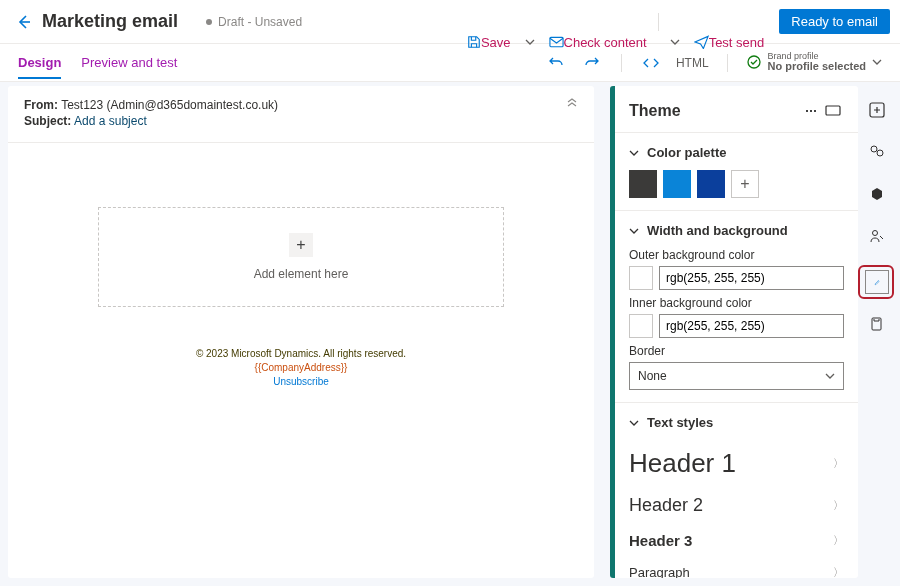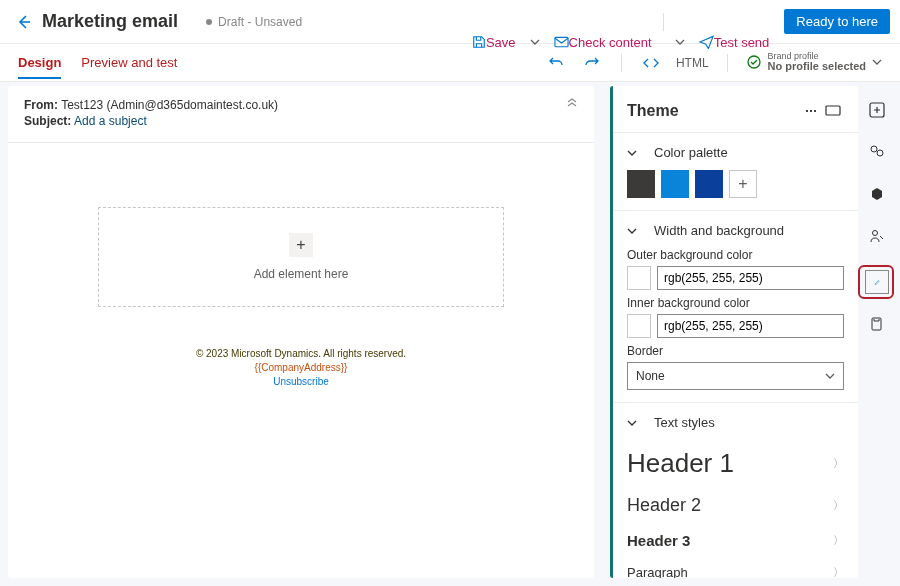--- a/index.html
+++ b/index.html
@@ -9,21 +9,21 @@
   .title { font-size: 18px; font-weight: 600; margin-left: 4px; }
   .status { margin-left: 28px; color: #8a8886; font-size: 12px; display: flex; align-items: center; gap: 6px; }
   .dot { width: 6px; height: 6px; border-radius: 50%; background: #8a8886; display: inline-block; }
   .spacer { flex: 1; }
   .cmd { display: flex; align-items: center; gap: 0; padding: 4px 7px; cursor: pointer; color: #be185d; margin-top: 41px; }
   .cmd .i { color: #0078d4; display:inline-flex; }
   .vsep { width: 1px; height: 18px; background: #e1dfdd; margin: 0 4px; }
   .primary { background: #0078d4; color: #fff; padding: 5px 12px; border-radius: 2px; margin-left: 8px; font-size: 13px; }
 
   .tabs { height: 38px; display: flex; align-items: center; padding: 0 18px; border-bottom: 1px solid #edebe9; gap: 20px; }
-  .tab { padding: 9px 0; font-size: 13px; color: #b91c1c; }
+  .tab { padding: 9px 0; font-size: 13px; color: #a21caf; }
   .tab.active { border-bottom: 2px solid #0078d4; font-weight: 600; padding-bottom: 7px; }
   .tabs .right { margin-left: auto; display: flex; align-items: center; gap: 14px; color: #605e5c; }
   .icon-btn { width: 22px; height: 22px; display: inline-flex; align-items: center; justify-content: center; }
   .html-label { font-size: 12px; }
   .brand { display: flex; align-items: center; gap: 6px; }
   .brand .txt { line-height: 1.05; }
   .brand .l1 { font-size: 9px; color: #605e5c; }
   .brand .l2 { font-size: 11px; font-weight: 600; }
 
   .body { display: flex; height: calc(586px - 44px - 38px); background: #f5f7fb; }
@@ -36,26 +36,26 @@
   .link { color: #0c4a6e; }
   .collapse { color:#8a8886; font-size:12px; }
   .editor { flex: 1; padding: 64px 90px 0 90px; font-size: 12px; }
   .dropzone { border: 1px dashed #c8c6c4; height: 100px; display: flex; flex-direction: column; align-items: center; justify-content: center; color: #605e5c; gap: 10px; }
   .plusbox { width: 24px; height: 24px; background: #f3f2f1; display:flex; align-items:center; justify-content:center; font-size:16px; color:#424242; }
   .footer { text-align: center; margin-top: 40px; font-size: 10px; line-height: 1.4; }
   .footer .c1 { color: #433b00; }
   .footer .c2 { color: #ca5010; }
   .footer .c3 { color: #0078d4; }
 
-  .panel { width: 248px; background: #fff; border-left: 3px solid #0f766e; overflow-y:auto; position:relative; margin:4px 0 8px 8px; border-radius:3px; }
+  .panel { width: 248px; background: #fff; border-left: 5px solid #0f766e; overflow-y:auto; position:relative; margin:4px 0 8px 8px; border-radius:3px; }
   .panel::-webkit-scrollbar{width:6px;} .panel::-webkit-scrollbar-thumb{background:#c8c6c4;border-radius:3px;}
   .panel-head { display:flex; align-items:center; padding: 14px 14px 10px 14px; }
   .panel-title { font-size: 16px; font-weight: 600; flex:1; }
   .sect { border-top: 1px solid #edebe9; padding: 12px 14px; }
-  .sect-h { display:flex; align-items:center; gap:17px; font-size:13px; font-weight:400; margin-bottom:10px; }
+  .sect-h { display:flex; align-items:center; gap:8px; font-size:13px; font-weight:700; margin-bottom:10px; }
   .chev { display:inline-flex; transform:rotate(0); }
   .swatches { display:flex; gap:6px; }
   .sw { width:28px; height:28px; }
   .sw.add { border:1px solid #c8c6c4; display:flex;align-items:center;justify-content:center;color:#605e5c;font-size:16px; }
   .field-l { font-size: 12px; color:#323130; margin-top:6px; margin-bottom:4px; }
   .color-row { display:flex; gap:6px; align-items:flex-end; }
   .color-prev { width:24px; height:24px; border:1px solid #c8c6c4; }
   .txt-in { flex:1; border:1px solid #8a8886; padding:3px 6px; font-size:12px; height:24px; font-family:inherit; }
   .sel { width:100%; border:1px solid #8a8886; padding:4px 8px; font-size:12px; display:flex; align-items:center; justify-content:space-between; height:28px; margin-top:4px;}
   .ts-row { display:flex; align-items:center; justify-content:space-between; padding:8px 0; color:#323130; }
@@ -121,21 +121,21 @@
       </span>
     </div>
   <div class="cmd">
     <span class="i">
         <svg width="15" height="14" viewBox="0 0 16 14">
           <path d="M1 7l14-6-5 13-3-5z" fill="none" stroke="#0078d4" stroke-width="1.2"></path>
         </svg>
       </span>
     <span>Test send</span>
   </div>
-  <div class="primary">Ready to here</div>
+  <div class="primary">Ready to email</div>
 </div>
 
 <div class="tabs">
   <div class="tab active">Design</div>
   <div class="tab">Preview and test</div>
   <div class="right">
     <div class="icon-btn">
         <svg width="16" height="16" viewBox="0 0 16 16">
           <path d="M5 3 2 6l3 3M2 6h8a4 4 0 0 1 4 4" fill="none" stroke="#0078d4" stroke-width="1.3"></path>
         </svg>

